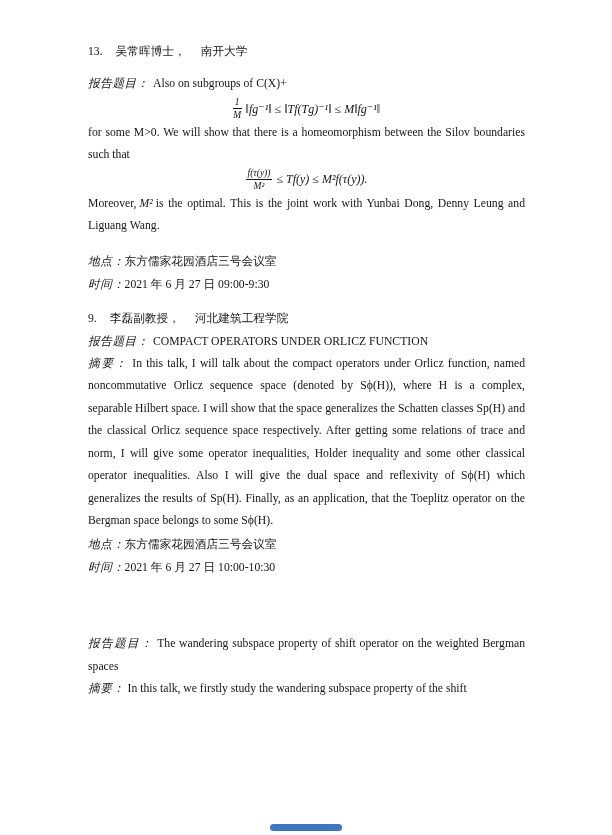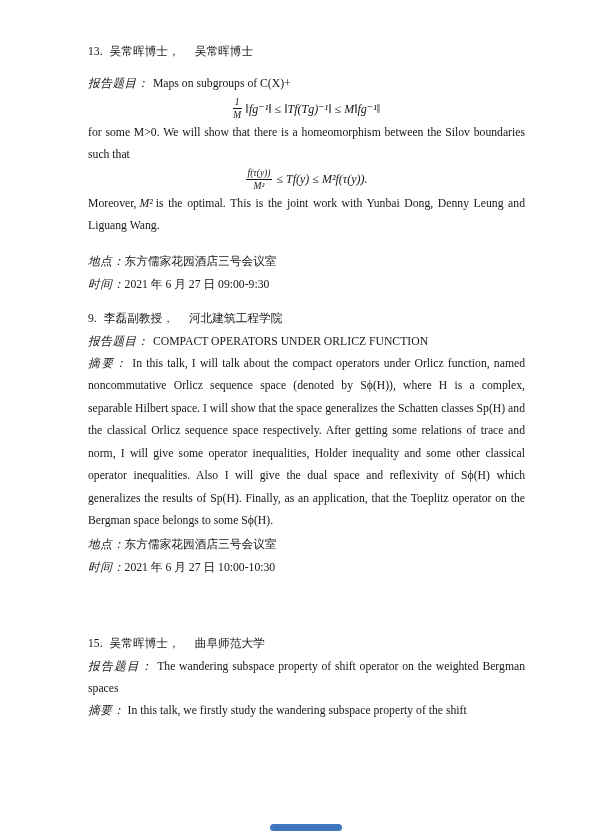--- a/index.html
+++ b/index.html
@@ -14,21 +14,21 @@
   }
   .content {
     position:absolute;
     left:88px; top:41px;
     width:437px;
     font-size:11.7px;
     line-height:22.4px;
   }
   p { margin:0; }
   .hdr { white-space:nowrap; }
-  .num { margin-right:7px; }
+  .num { margin-right:13px; }
   .affil { margin-left:15px; }
   .s13 .hdr { margin-bottom:10px; }
   .abs, .rt { text-align:justify; }
   .lbl { letter-spacing:0.5px;font-style:italic; }
   .rt-title { margin-left:4px; }
   .formula {
     height:26px;
     display:flex; align-items:center; justify-content:center;
     font-style:italic;
     font-size:12px;
@@ -54,22 +54,22 @@
     border-radius:4px;
   }
 </style>
 </head>
 <body>
 
 <div class="page">
   <div class="content">
 
     <section class="s13">
-      <p class="hdr"><span class="num">13.</span><span>吴常晖博士，</span><span class="affil">吴常晖博士</span></p>
-      <p class="rt"><span class="lbl">报告题目：</span><span class="rt-title">Maps on subgroups of C(X)+</span></p>
+      <p class="hdr"><span class="num">13.</span><span>吴常晖博士，</span><span class="affil">南开大学</span></p>
+      <p class="rt"><span class="lbl">报告题目：</span><span class="rt-title">Also on subgroups of C(X)+</span></p>
       <div class="formula">
         <span class="frac">
             <span class="fnum">1</span>
             <span class="fden">M</span>
           </span>
         <span class="fbody">‖fg⁻¹‖ ≤ ‖Tf(Tg)⁻¹‖ ≤ M‖fg⁻¹‖</span>
       </div>
       <p class="abs"><span>for some M&gt;0. We will show that there is a homeomorphism between the Silov boundaries such that</span></p>
       <div class="formula">
         <span class="frac">
@@ -85,21 +85,20 @@
 
     <section class="s14">
       <p class="hdr"><span class="num">9.</span><span>李磊副教授，</span><span class="affil">河北建筑工程学院</span></p>
       <p class="rt"><span class="lbl">报告题目：</span><span class="rt-title">COMPACT OPERATORS UNDER ORLICZ FUNCTION</span></p>
       <p class="abs"><span class="lbl">摘要：</span> <span>In this talk, I will talk about the compact operators under Orlicz function, named noncommutative Orlicz sequence space (denoted by Sϕ(H)), where H is a complex, separable Hilbert space. I will show that the space generalizes the Schatten classes Sp(H) and the classical Orlicz sequence space respectively. After getting some relations of trace and norm, I will give some operator inequalities, Holder inequality and some other classical operator inequalities. Also I will give the dual space and reflexivity of Sϕ(H) which generalizes the results of Sp(H). Finally, as an application, that the Toeplitz operator on the Bergman space belongs to some Sϕ(H).</span></p>
       <p class="loc-line first"><span class="lbl">地点：</span><span>东方儒家花园酒店三号会议室</span></p>
       <p class="loc-line"><span class="lbl">时间：</span><span>2021 年 6 月 27 日 10:00-10:30</span></p>
     </section>
 
     <section class="s15">
-      <p class="hdr"><span class="num">15.</span><span>吴常晖博士，</span><span class="affil">曲阜师范大学</span></p>
       <p class="rt"><span class="lbl">报告题目：</span><span class="rt-title">The wandering subspace property of shift operator on the weighted Bergman spaces</span></p>
       <p class="abs"><span class="lbl">摘要：</span> <span>In this talk, we firstly study the wandering subspace property of the shift</span></p>
     </section>
 
   </div>
 
   <div class="scroll-pill" style="background: rgb(63, 118, 192);"></div>
 </div>
 
 </body></html>

